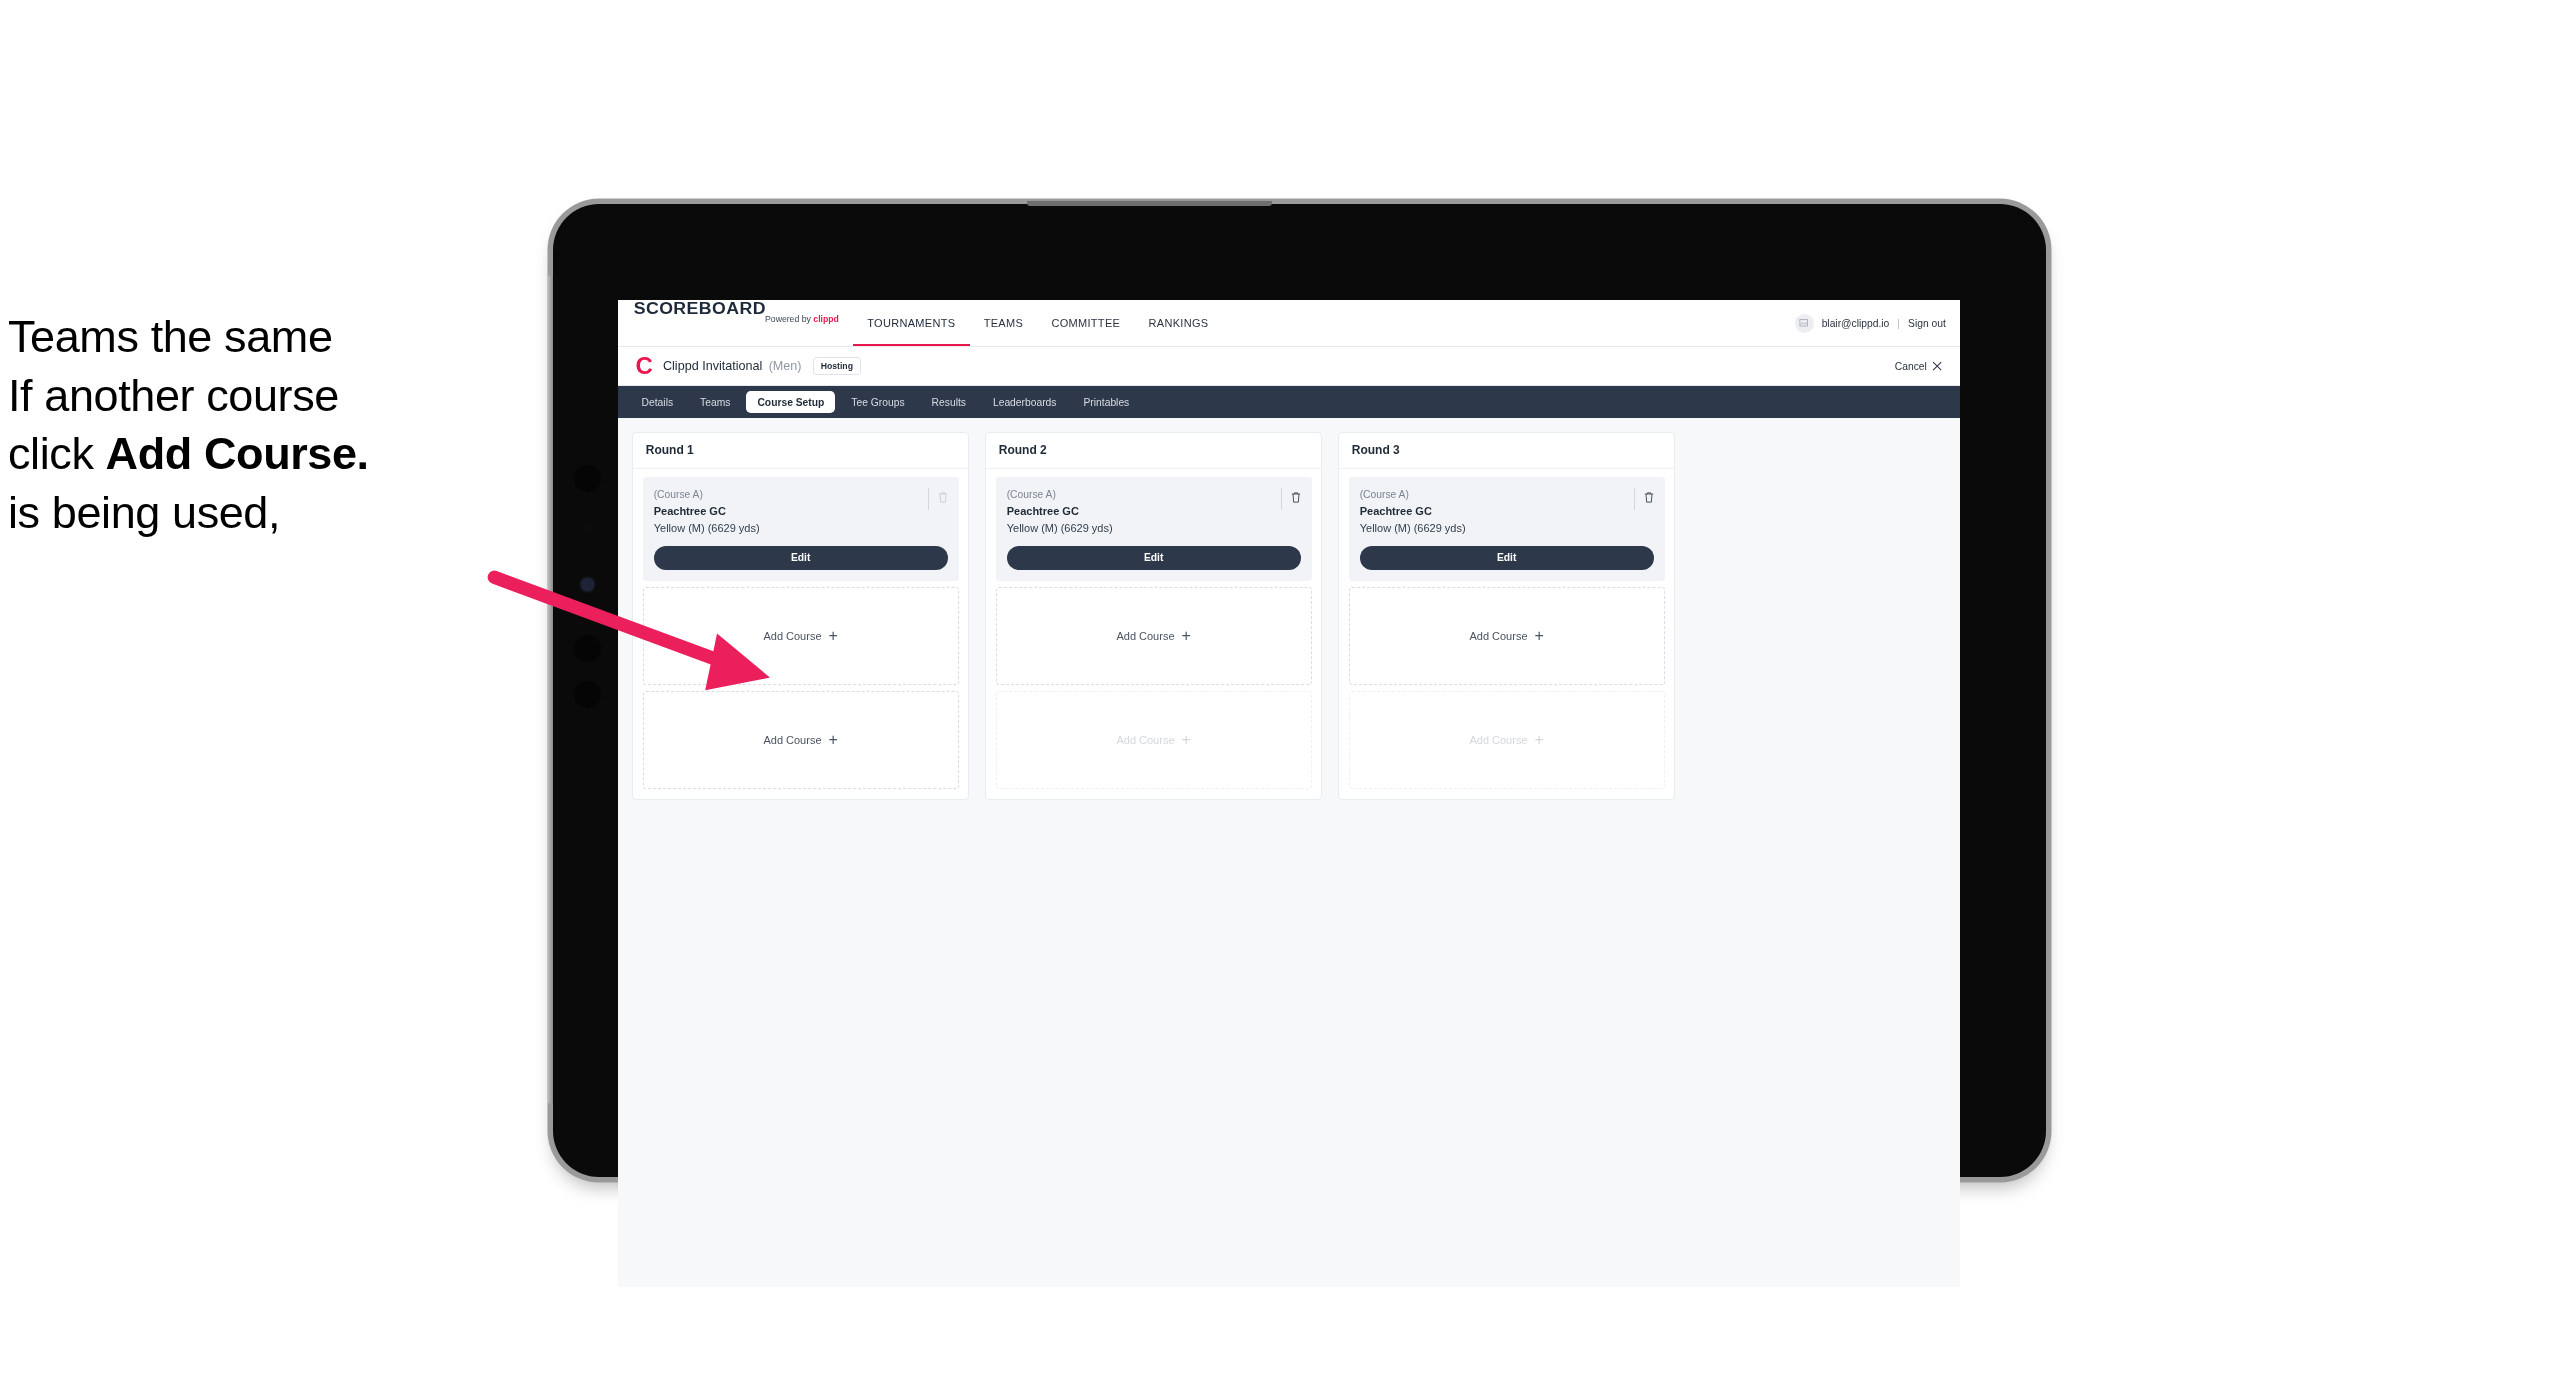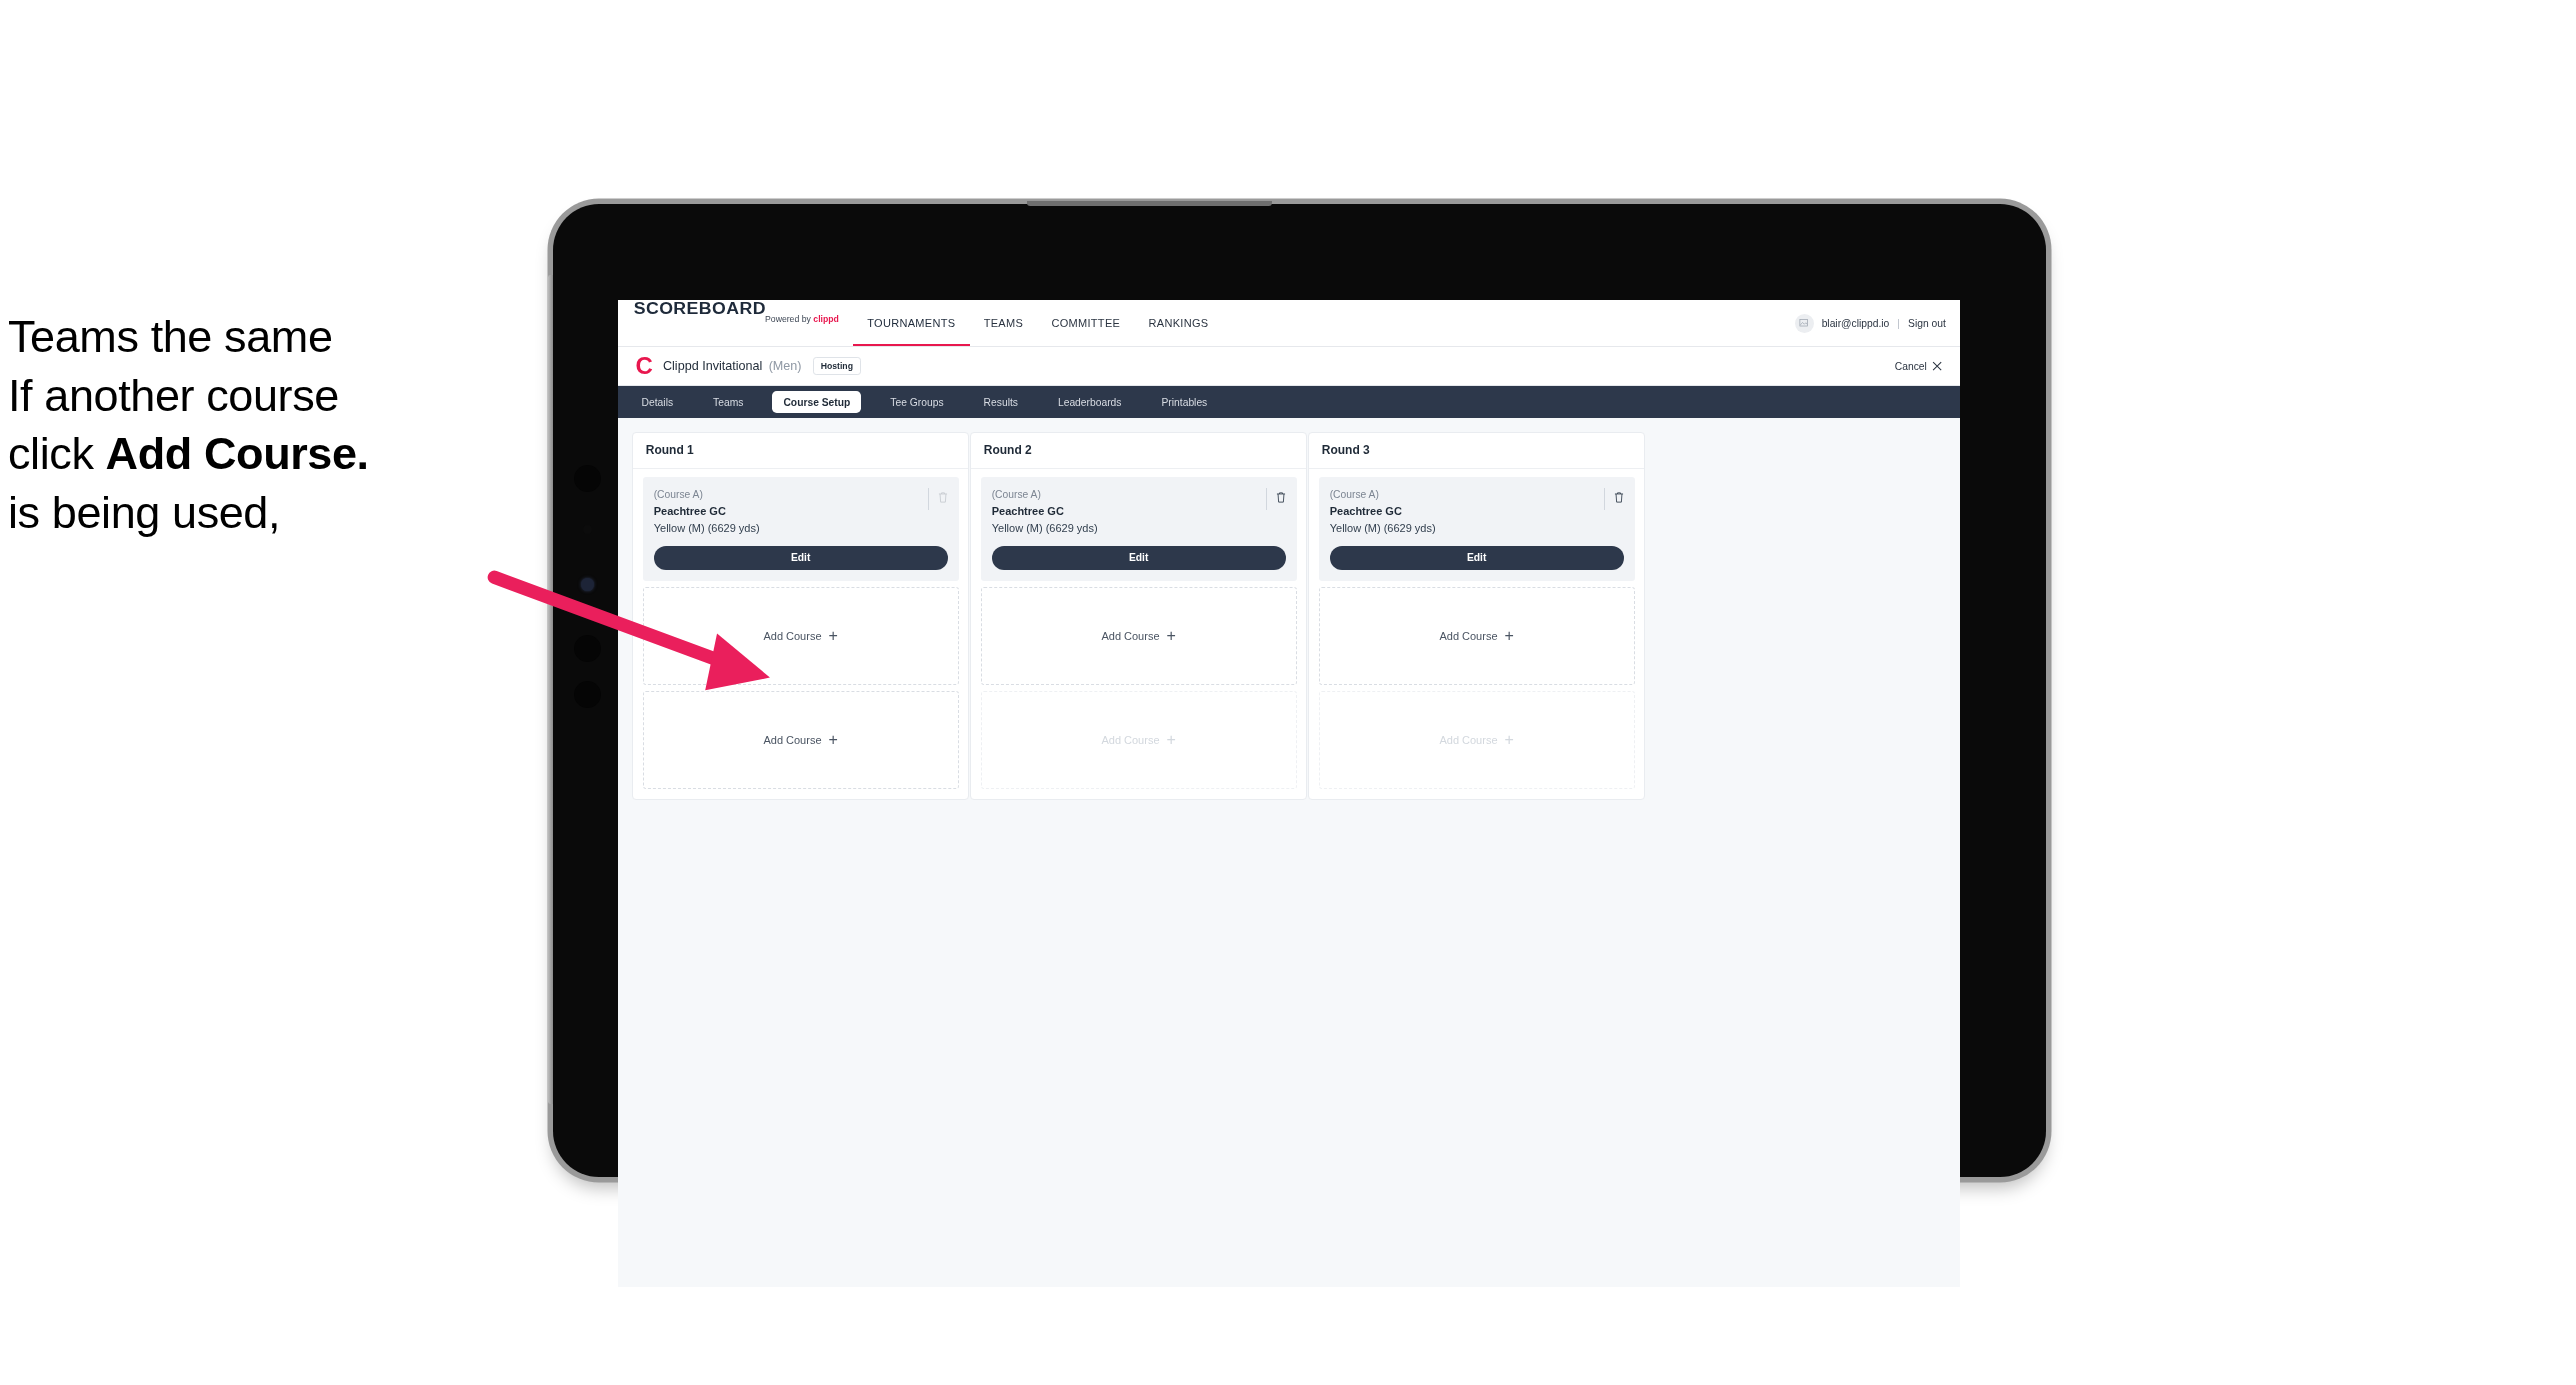--- a/index.html
+++ b/index.html
@@ -112,29 +112,29 @@
     font-size:8.7px;font-weight:bold;color:#1f2a37;padding:3.2px 7.1px;background:#fff;
   }
   #cancel{
     margin-left:auto;display:flex;align-items:center;gap:5.5px;
     font-size:10.3px;color:#2b3441;cursor:pointer;
   }
 
   
   #tabbar{
     height:32px;background:#2d384b;display:flex;align-items:center;
-    padding:0 12.6px;gap:18px;
+    padding:0 12.6px;gap:5px;
   }
   .tab{
     font-size:10.3px;color:#d8dce3;padding:5.5px 11px;border-radius:4.7px;cursor:pointer;
   }
   .tab.active{background:#ffffff;color:#1f2a37;font-weight:bold;}
 
   
-  #content{padding:14.2px 14.2px;display:flex;gap:1px;align-items:flex-start;}
+  #content{padding:14.2px 14.2px;display:flex;gap:16px;align-items:flex-start;}
   .round-col{
     width:335px;background:#ffffff;border:0.8px solid #e9ecf0;border-radius:4px;
   }
   .round-head{
     padding:10.3px 12.6px;font-size:12px;font-weight:bold;color:#1f2a37;
     border-bottom:0.8px solid #edeff2;
   }
   .round-body{padding:8px 9.5px 9.5px 9.5px;}
 
   .course-card{

